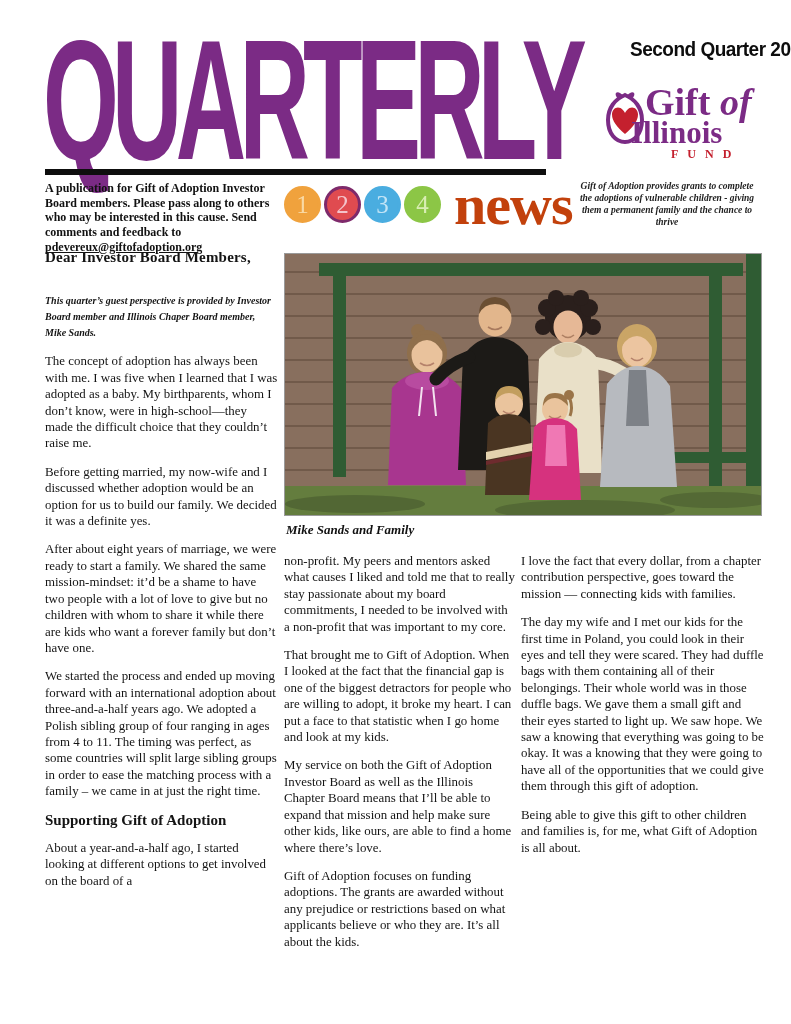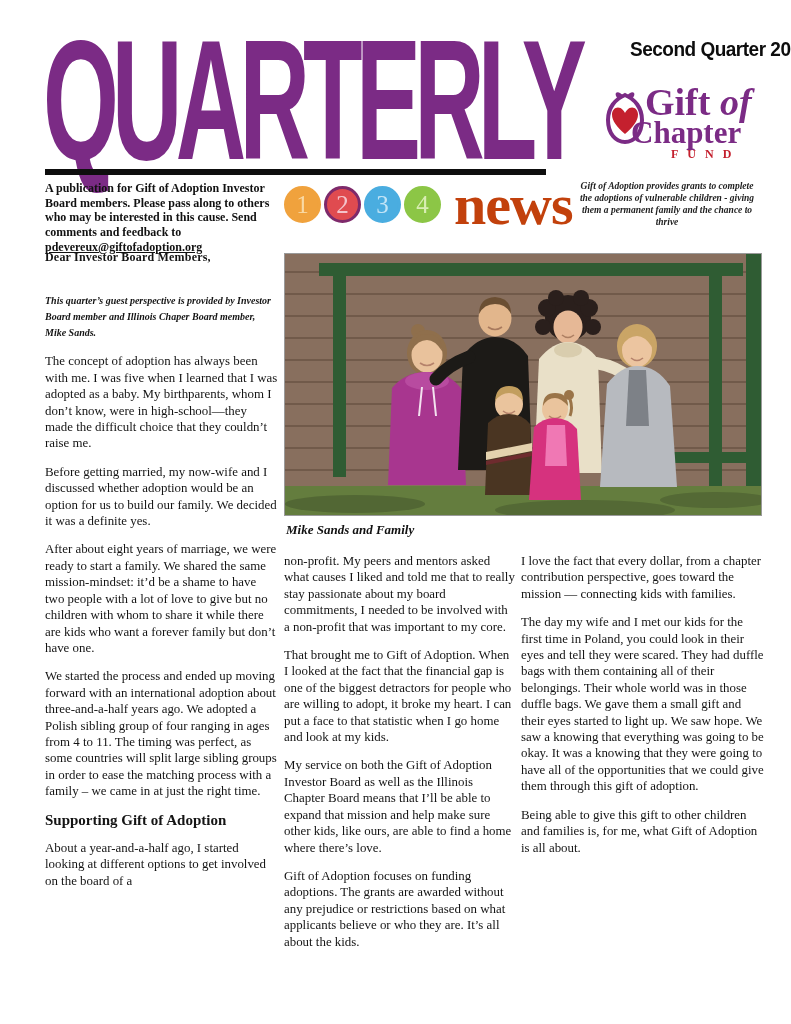--- a/index.html
+++ b/index.html
@@ -56,21 +56,21 @@
     font-family:"Liberation Serif", serif; font-weight:bold; color:#c2410c;
     font-size:58px; line-height:0.75; margin-left:10px; letter-spacing:-1px;
   }
 
   
   .col { position:absolute; font-size:12.9px; line-height:16.4px; color:#141414; }
   .col p { margin-bottom:12px; }
   .col-1 { left:45px; top:249px; width:233px; }
   .col-2 { left:284px; top:553px; width:231px; }
   .col-3 { left:521px; top:553px; width:244px; }
-  .salutation { font-size:12px; font-weight:bold; margin-bottom:9px; letter-spacing:0.2px; }
+  .salutation { font-size:15px; font-weight:bold; margin-bottom:9px; letter-spacing:0.2px; }
   .intro { font-style:italic; font-weight:bold; font-size:10px; line-height:16px; margin-bottom:12px;margin-top:28px; }
   .subhead { font-size:15px; font-weight:bold; margin:2px 0 12px 0; }
 
   
   .photo-frame {
     position:absolute; left:284px; top:253px; width:478px; height:263px;
     border:1px solid #9a9a9a; background:#8d7362; overflow:hidden;
   }
   .photo-caption {
     position:absolute; left:286px; top:522px;
@@ -90,21 +90,21 @@
 
   <div class="logo">
     <svg class="logo-heart" width="44" height="56" viewBox="0 0 44 56">
       <path d="M22 5 C12 9 5 18 5 30 C5 44 13 52 22 52 C31 52 39 44 39 30 C39 18 32 9 22 5 Z" fill="none" stroke="#7b2b85" stroke-width="4"></path>
       <path d="M20 6 C17 1 11 1 13 6 C15 10 19 9 20 6 Z" fill="#7b2b85"></path>
       <path d="M24 6 C27 1 33 1 31 6 C29 10 25 9 24 6 Z" fill="#7b2b85"></path>
       <path d="M22 44 C14 37 9 31 9 24.5 C9 19 13.5 16 17.5 18 C19.5 19 21 21 22 23 C23 21 24.5 19 26.5 18 C30.5 16 35 19 35 24.5 C35 31 30 37 22 44 Z" fill="#c4202e"></path>
     </svg>
     <div class="logo-text">
       <div class="logo-l1"><span>Gift</span> <em>of</em></div>
-      <div class="logo-l2">Chapter</div>
+      <div class="logo-l2">Illinois</div>
       <div class="logo-l3">FUND</div>
     </div>
   </div>
 
   <p class="tagline">Gift of Adoption provides grants to complete the adoptions of vulnerable children - giving them a permanent family and the chance to thrive</p>
 
   <p class="pub-note"><span>A publication for Gift of Adoption Investor Board members. Please pass along to others who may be interested in this cause. Send comments and feedback to </span><a>pdevereux@giftofadoption.org</a></p>
 
   <div class="news-banner">
     <div class="news-circle" style="background:#f0a23d;color:#f9d9a4;border-color:#f0a23d">1</div>

